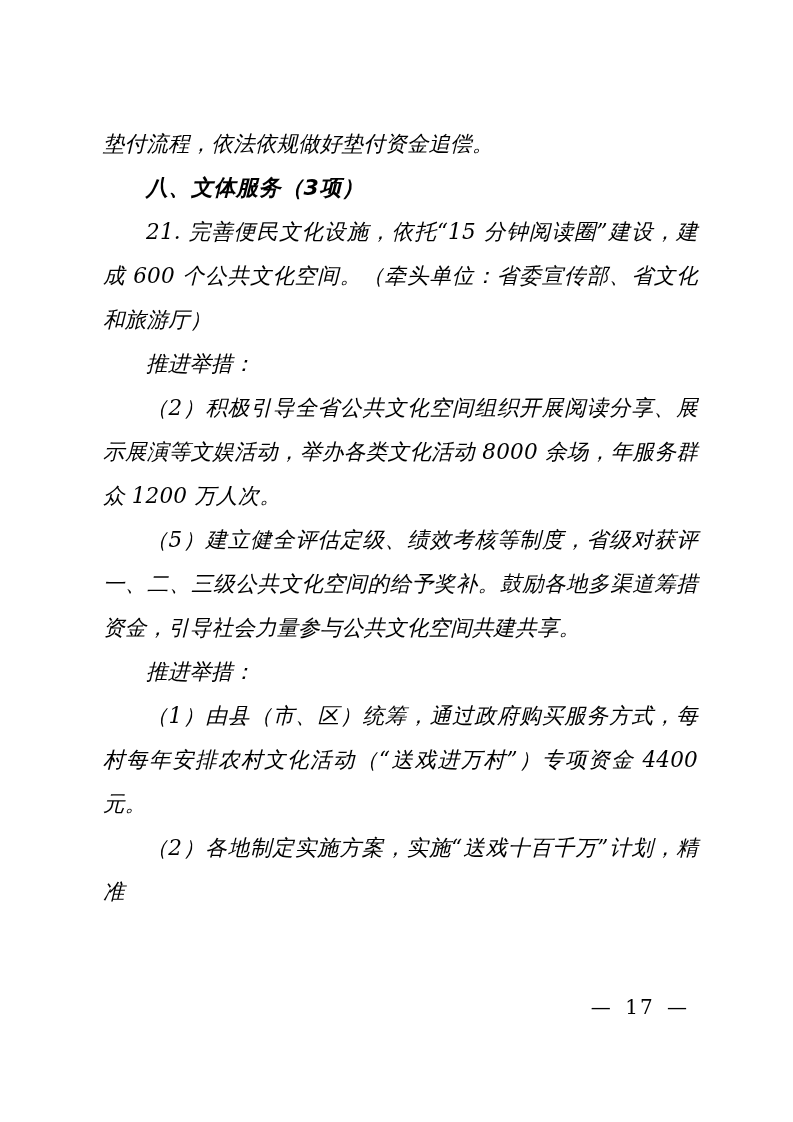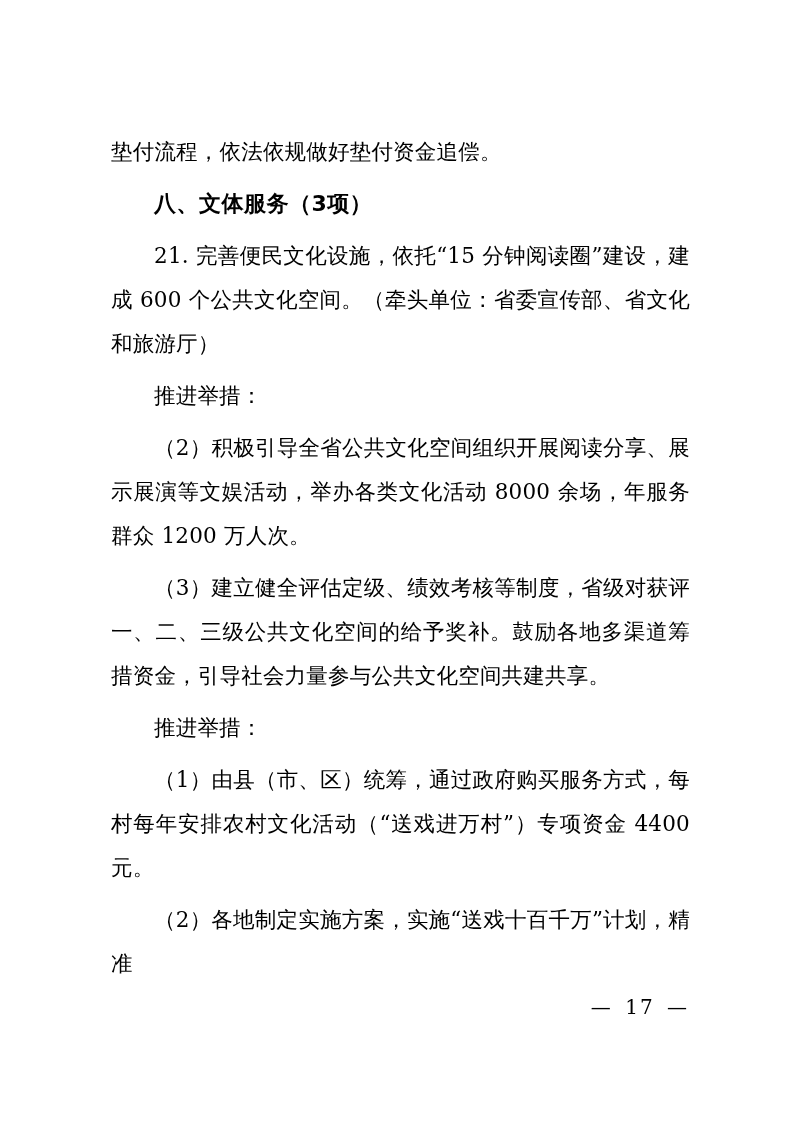--- a/index.html
+++ b/index.html
@@ -23,27 +23,28 @@
     height: 1122px;
     background: #ffffff;
   }
   .content {
     position: absolute;
     left: 103px;
     top: 122px;
     width: 595px;
   }
   p {
-    margin: 8px;
+    margin: 0;
     font-size: 21.5px;
     line-height: 44px;
     text-align: justify;
     text-justify: inter-ideograph;
     letter-spacing: 0.2px;
     font-family: "DejaVu Serif", serif;
+    font-style: italic;
   }
   p.indent {
     text-indent: 43px;
   }
   p.noindent {
     text-indent: 0;
   }
   p.heading {
     text-indent: 43px;
     font-weight: bold;
@@ -75,21 +76,21 @@
 </head>
 <body>
 
 <div class="page">
   <div class="content">
     <p class="noindent">垫付流程，依法依规做好垫付资金追偿。</p>
     <p class="heading">八、文体服务（3项）</p>
     <p class="indent">21. 完善便民文化设施，依托“15 分钟阅读圈”建设，建成 600 个公共文化空间。（牵头单位：省委宣传部、省文化和旅游厅）</p>
     <p class="indent">推进举措：</p>
     <p class="indent">（2）积极引导全省公共文化空间组织开展阅读分享、展示展演等文娱活动，举办各类文化活动 8000 余场，年服务群众 1200 万人次。</p>
-    <p class="indent">（3）建立健全评估定级、绩效考核等制度，省级对获评一、二、三级公共文化空间的给予奖补。鼓励各地多渠道筹措资金，引导社会力量参与公共文化空间共建共享。</p>
+    <p class="indent">（5）建立健全评估定级、绩效考核等制度，省级对获评一、二、三级公共文化空间的给予奖补。鼓励各地多渠道筹措资金，引导社会力量参与公共文化空间共建共享。</p>
     <p class="indent">推进举措：</p>
     <p class="indent">（1）由县（市、区）统筹，通过政府购买服务方式，每村每年安排农村文化活动（“送戏进万村”）专项资金 4400 元。</p>
     <p class="indent">（2）各地制定实施方案，实施“送戏十百千万”计划，精准</p>
   </div>
   <div class="footer">
     <span class="footer-inner">
       <span>—</span>
       <span class="pagenum">17</span>
       <span>—</span>
     </span>

